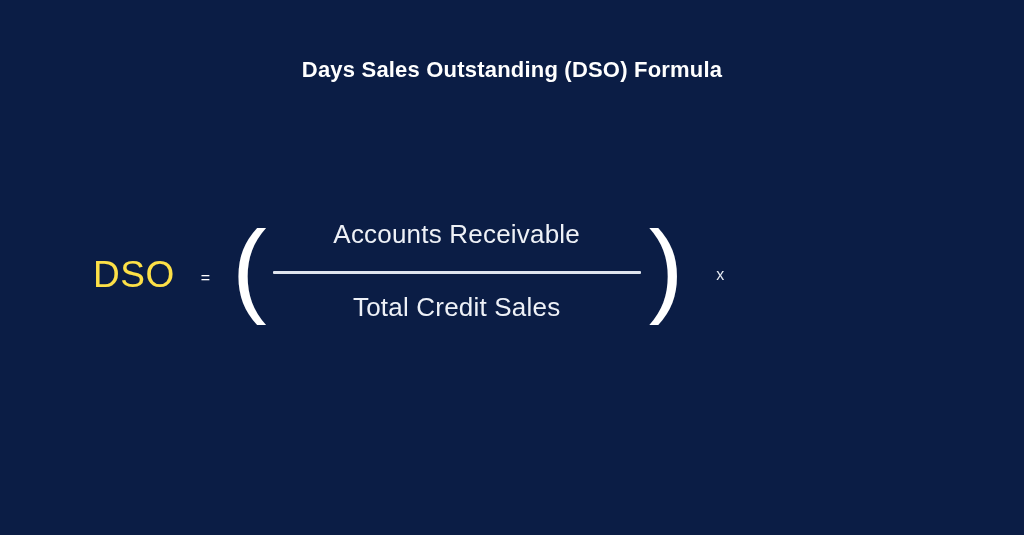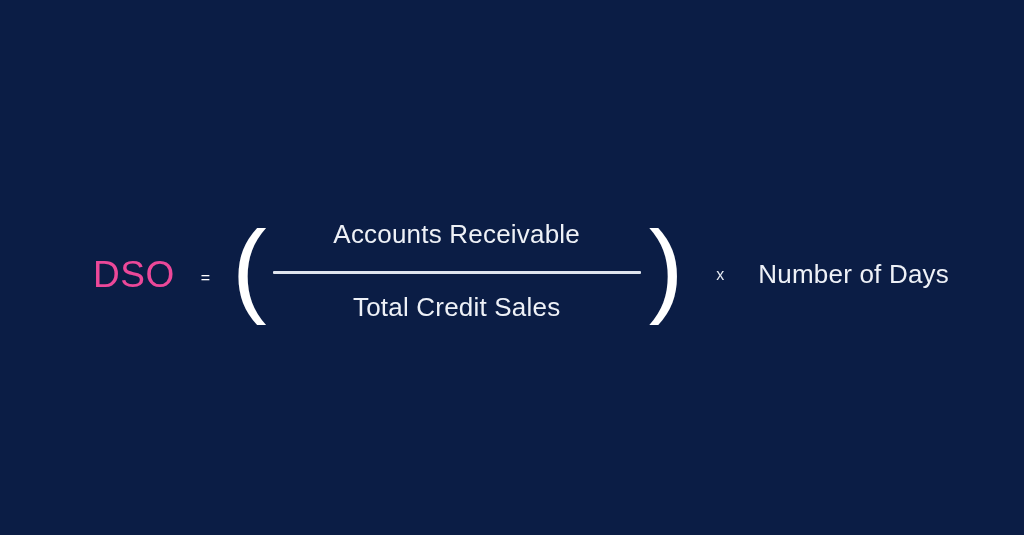--- a/index.html
+++ b/index.html
@@ -48,21 +48,21 @@
     flex-direction: row;
     align-items: center;
     justify-content: flex-start;
     padding-left: 93px;
     box-sizing: border-box;
   }
 
   .lhs {
     font-size: 37px;
     font-weight: 400;
-    color: #ec4899;
+    color: #fde047;
     line-height: 1;
     letter-spacing: 0.5px;
     white-space: nowrap;
     transform: translateY(4px);
   }
 
   .equals {
     font-size: 16px;
     font-weight: 400;
     color: #ffffff;
@@ -132,36 +132,36 @@
     white-space: nowrap;
     letter-spacing: 0.2px;
     transform: translateY(4px);
   }
 </style>
 </head>
 <body>
 
 <div id="slide">
 
+  <div class="title">Days Sales Outstanding (DSO) Formula</div>
 
   <div class="formula">
 
     <span class="lhs">DSO</span>
 
     <span class="equals">=</span>
 
     <span class="paren paren-open">(</span>
 
     <span class="fraction">
       <span class="numerator">Accounts Receivable</span>
       <span class="frac-bar"></span>
       <span class="denominator">Total Credit Sales</span>
     </span>
 
     <span class="paren paren-close">)</span>
 
     <span class="times">x</span>
 
-    <span class="rhs">Number of Days</span>
 
   </div>
 
 </div>
 
 </body></html>

